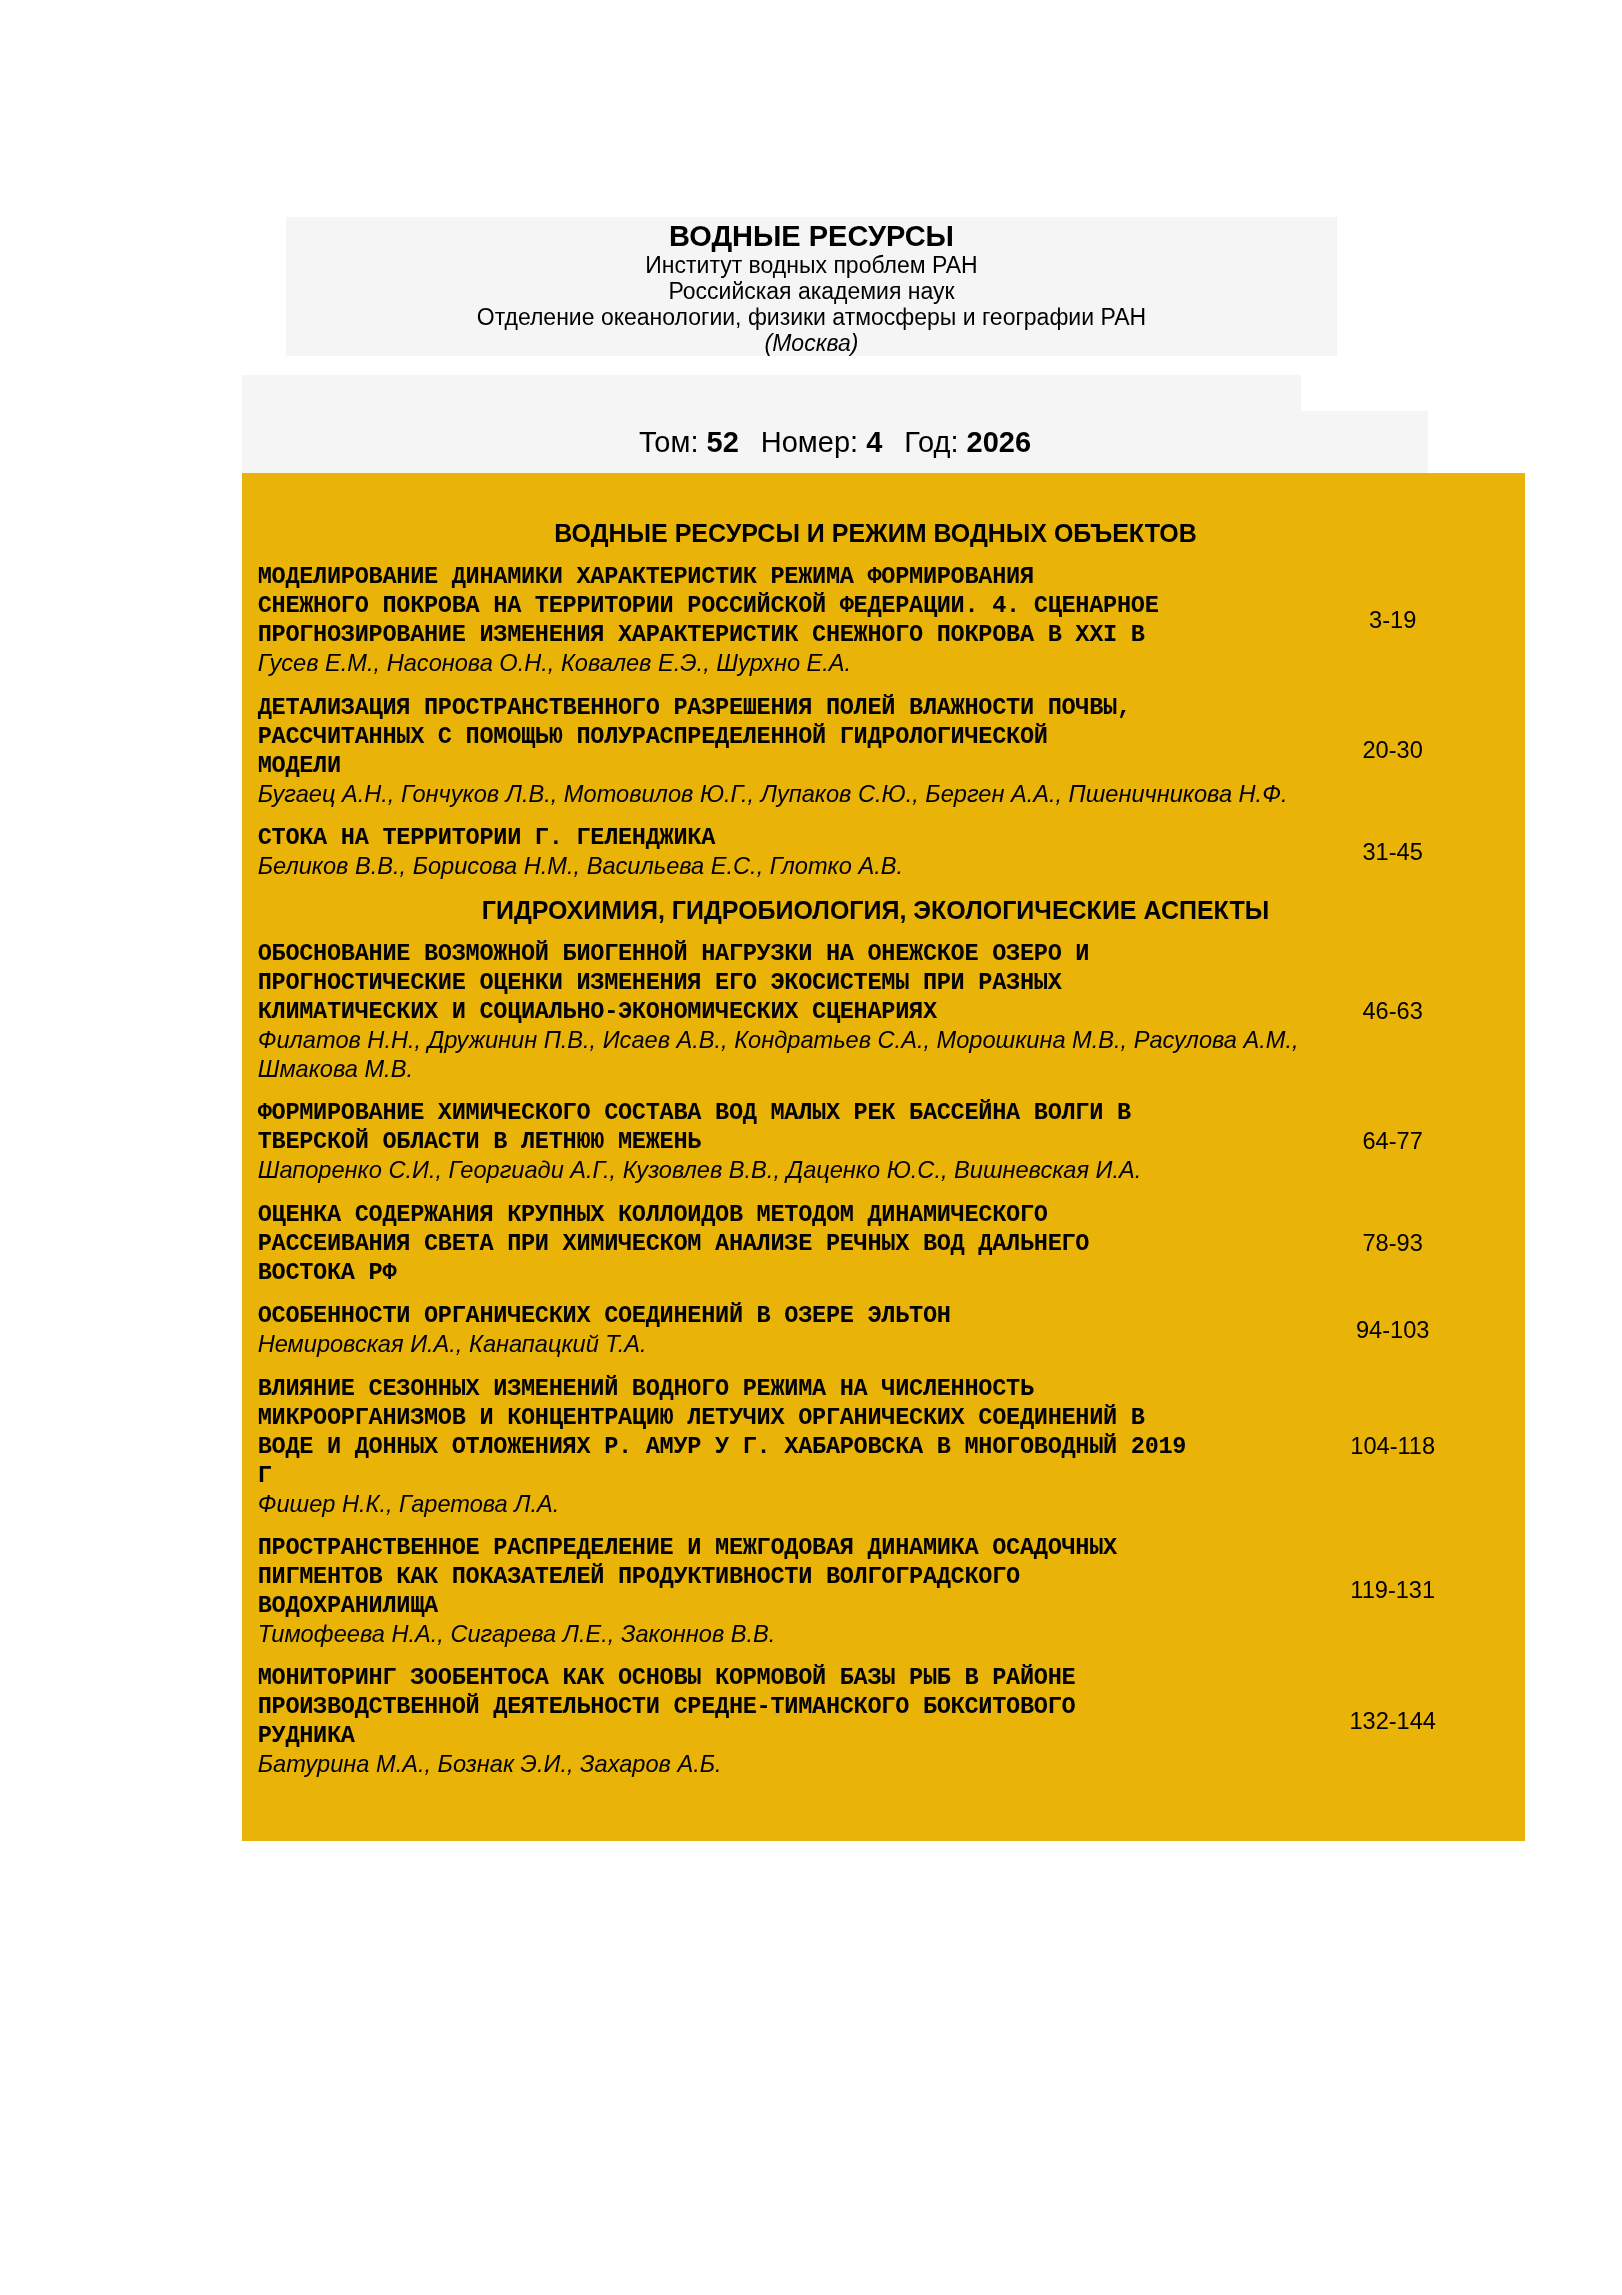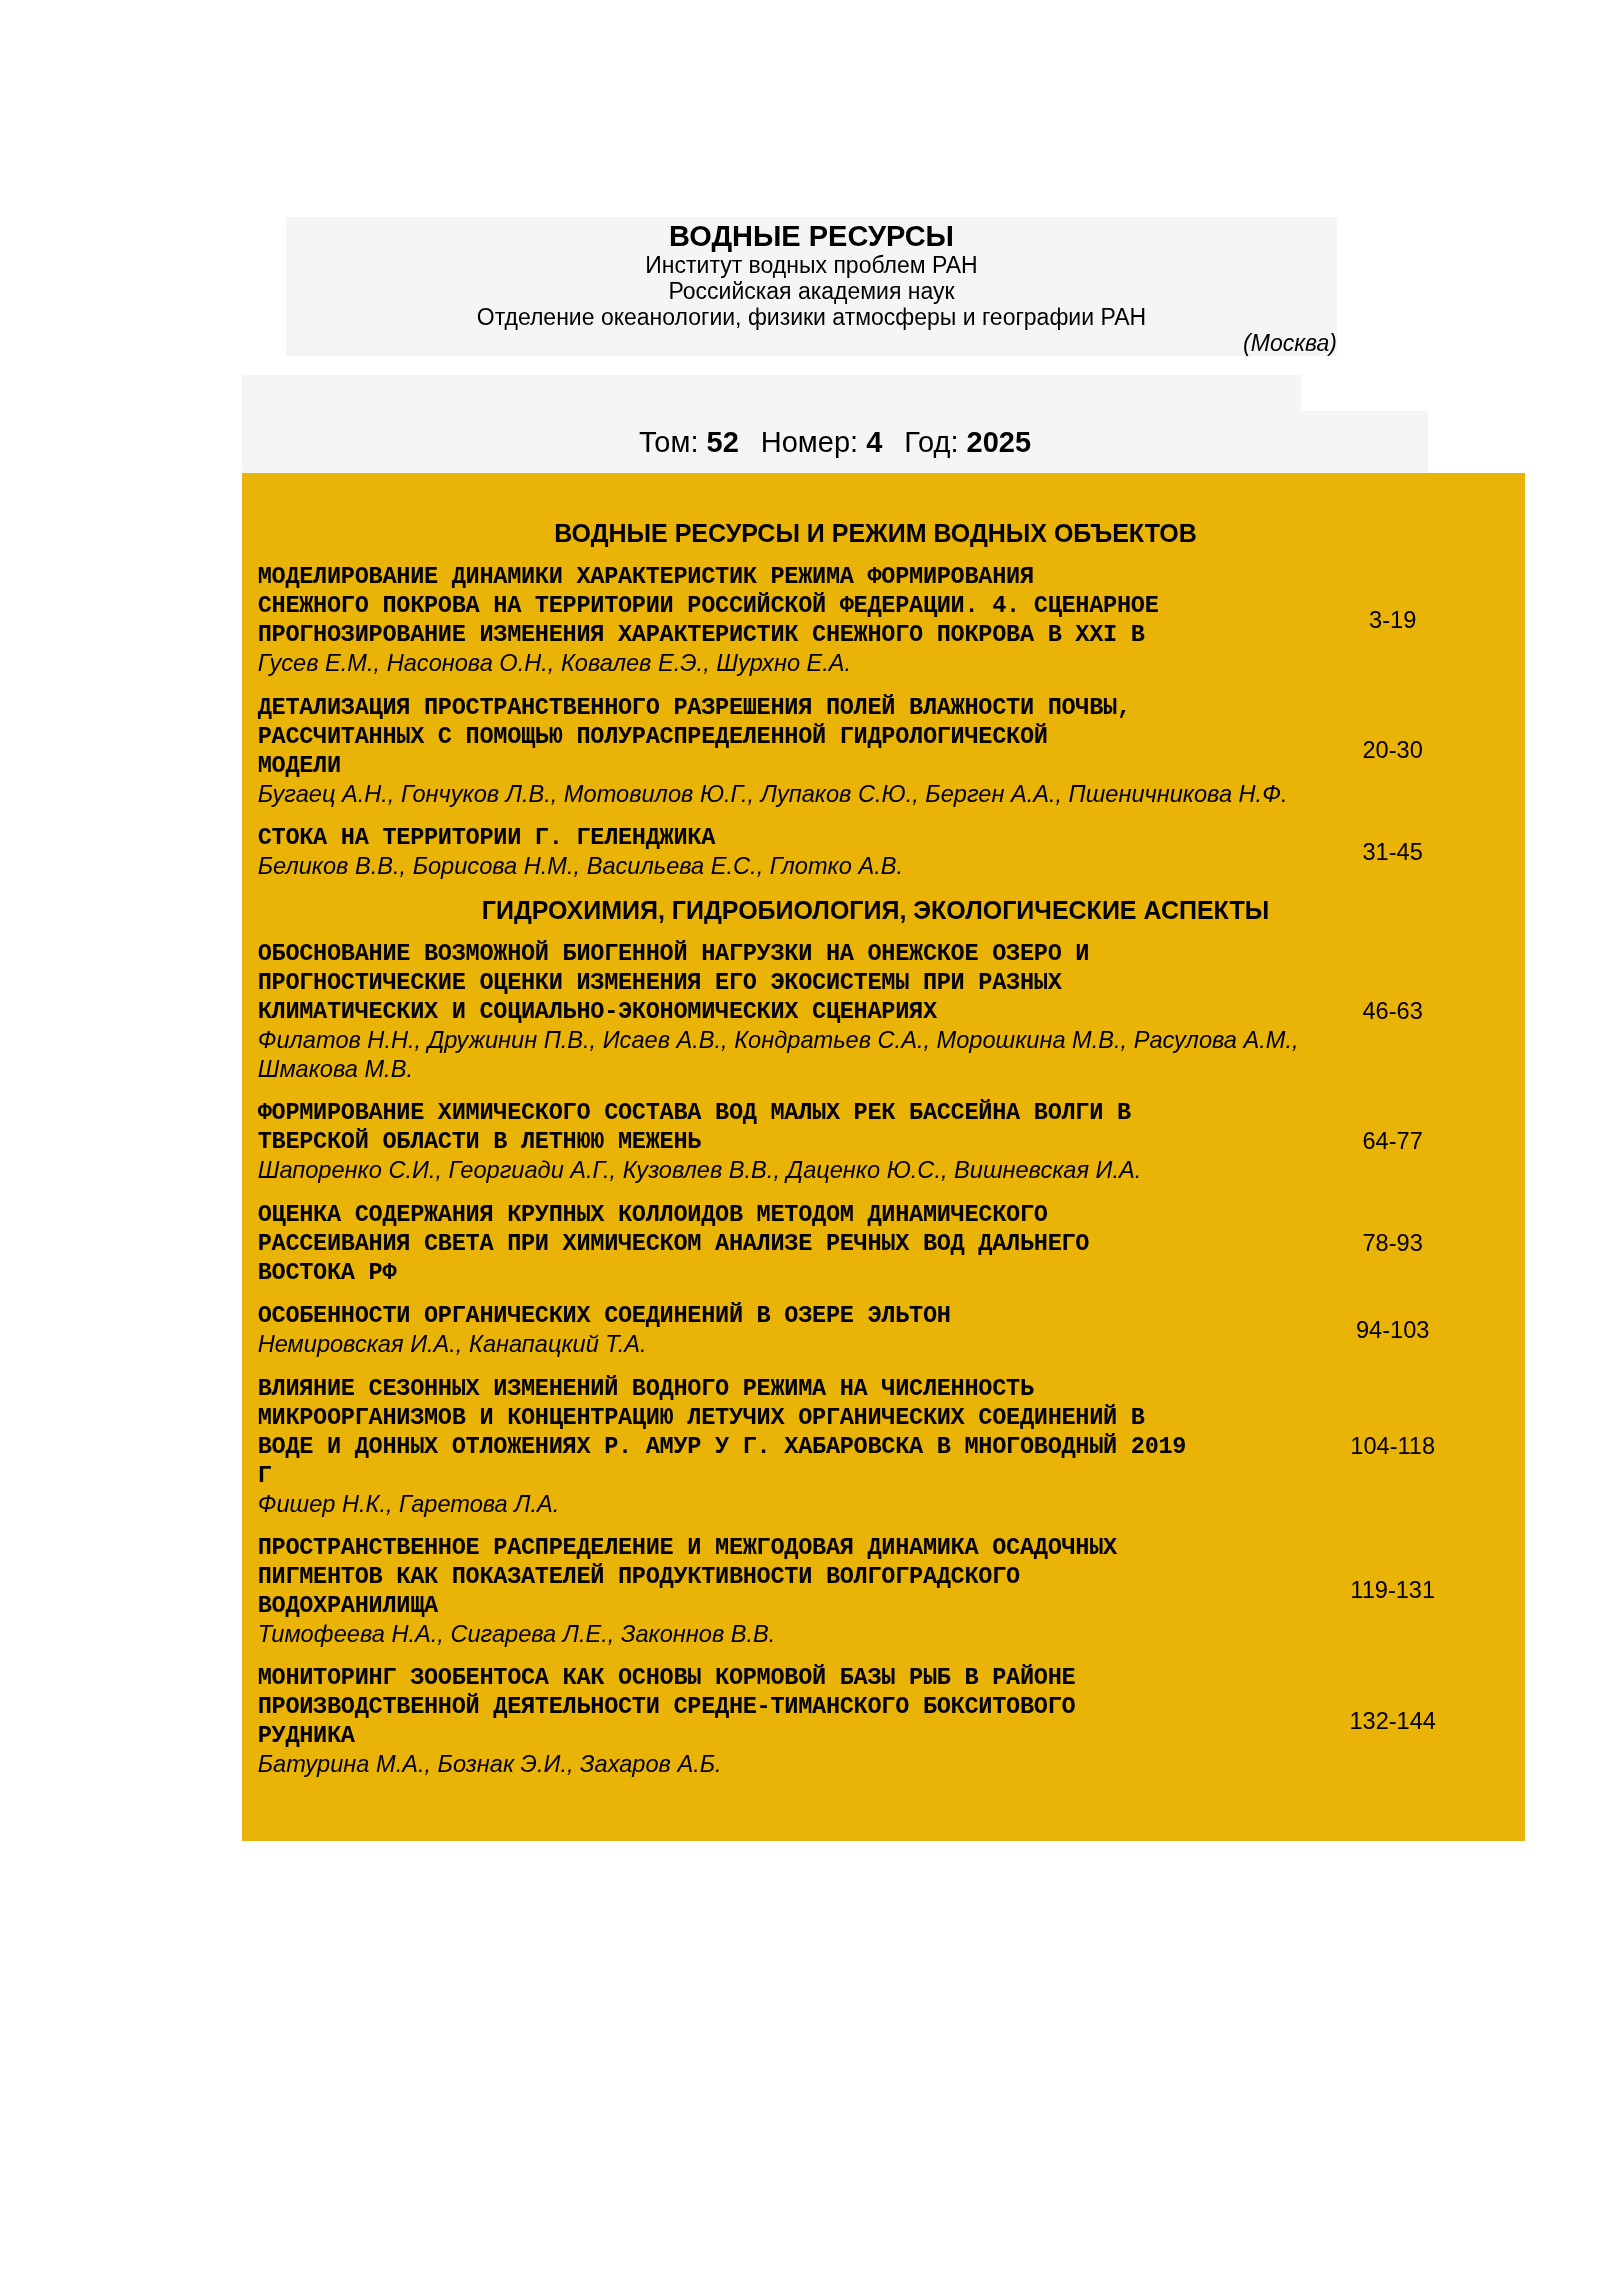--- a/index.html
+++ b/index.html
@@ -12,21 +12,21 @@
   }
   .graybox { position: absolute; background: #f5f5f5; box-sizing: border-box; }
 
   
   .masthead {
     left: 286px; top: 217px; width: 1051px; height: 139px;
     text-align: center; padding-top: 3.9px;
   }
   .j-title { font-size: 29px; font-weight: bold; line-height: 31px; }
   .j-line  { font-size: 23px; line-height: 26px; }
-  .j-city  { font-style: italic; text-align: right; }
+  .j-city  { font-style: italic; }
 
   
   .band-a { left: 242px; top: 375px; width: 1059px; height: 36px; }
 
   
   .issue-bar {
     left: 242px; top: 411px; width: 1186px; height: 62px;
     display: flex; align-items: center; justify-content: center;
     font-size: 29px;
   }
@@ -68,21 +68,21 @@
   <div class="j-line">Российская академия наук</div>
   <div class="j-line">Отделение океанологии, физики атмосферы и географии РАН</div>
   <div class="j-line j-city">(Москва)</div>
 </header>
 
 <div class="graybox band-a" style="background: rgb(245, 245, 245);"></div>
 
 <div class="graybox issue-bar" style="background: rgb(245, 245, 245);">
   <span class="pair"><span>Том:</span> <span class="val">52</span></span>
   <span class="pair"><span>Номер:</span> <span class="val">4</span></span>
-  <span class="pair"><span>Год:</span> <span class="val">2025</span></span>
+  <span class="pair"><span>Год:</span> <span class="val">2026</span></span>
 </div>
 
 <main class="graybox toc" id="toc" style="background: #eab308;">
     <div class="section-heading">ВОДНЫЕ РЕСУРСЫ И РЕЖИМ ВОДНЫХ ОБЪЕКТОВ</div>
     <div class="entry">
       <div class="entry-left">
         <div class="entry-title">
           <div class="title-line">МОДЕЛИРОВАНИЕ ДИНАМИКИ ХАРАКТЕРИСТИК РЕЖИМА ФОРМИРОВАНИЯ</div>
           <div class="title-line">СНЕЖНОГО ПОКРОВА НА ТЕРРИТОРИИ РОССИЙСКОЙ ФЕДЕРАЦИИ. 4. СЦЕНАРНОЕ</div>
           <div class="title-line">ПРОГНОЗИРОВАНИЕ ИЗМЕНЕНИЯ ХАРАКТЕРИСТИК СНЕЖНОГО ПОКРОВА В XXI В</div>

